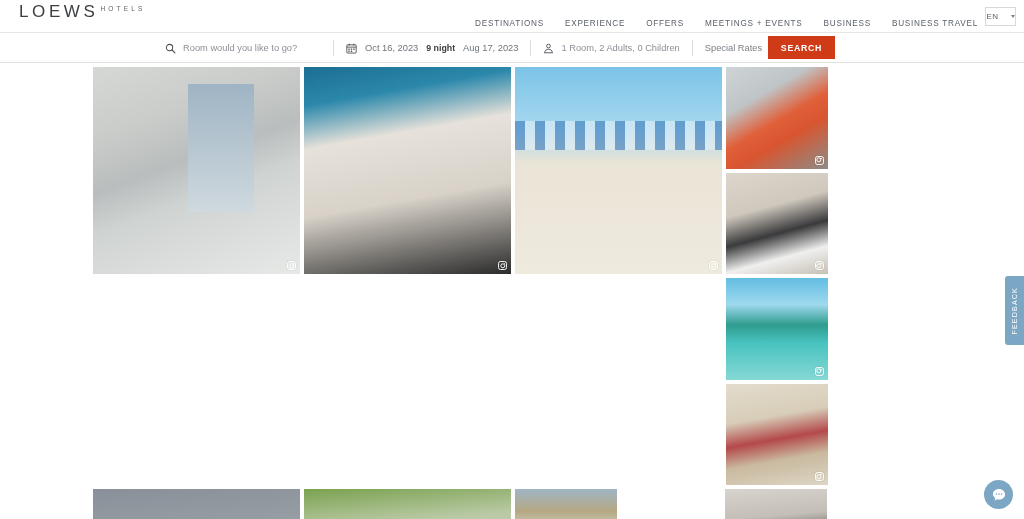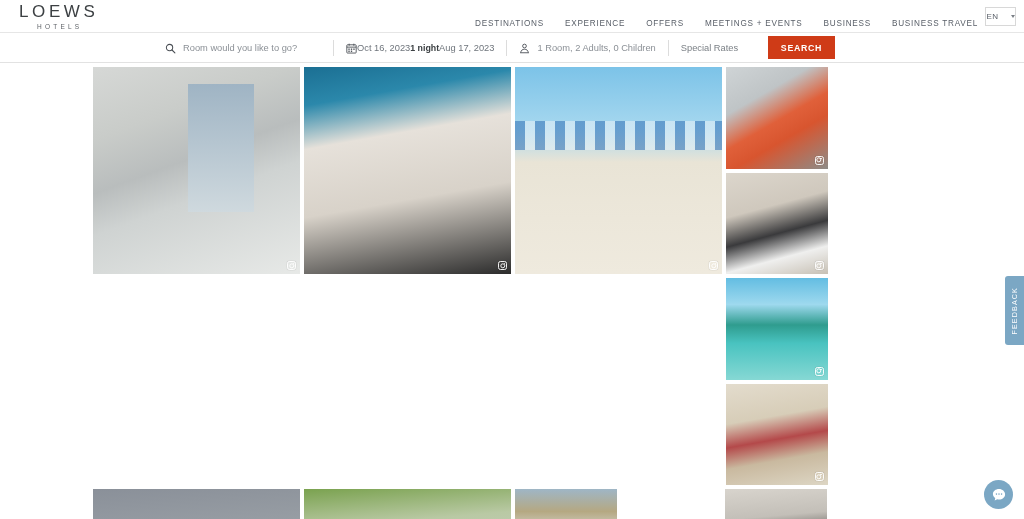--- a/index.html
+++ b/index.html
@@ -14,21 +14,21 @@
   
   .header {
     position: relative;
     height: 33px;
     background: #ffffff;
     border-bottom: 1px solid #e6e6e6;
     display: flex; align-items: center;
   }
   .logo-wrap {
     position: absolute; left: 19px; top: 3px;
-    display: flex; flex-direction: column; align-items: center;
+    display: flex; flex-direction: row; align-items: flex-start;
   }
   .logo-main {
     font-size: 17px; letter-spacing: 3.6px; color: #3c4043;
     font-weight: 400; line-height: 18px;
   }
   .logo-sub {
     font-size: 6.5px; letter-spacing: 3.2px; color: #5f6368;
     line-height: 10px; margin-top: 1px; margin-left: 2px;
   }
   .nav {
@@ -66,21 +66,21 @@
     height: 30px; display: flex; align-items: center;
   }
   .sb-field {
     display: flex; align-items: center; gap: 7px;
     height: 30px; padding: 0 12px;
     font-size: 9.3px; color: #8b9096; white-space: nowrap;
     cursor: pointer;
   }
   .sb-divider { width: 1px; height: 16px; background: #dcdcdc; flex: none; }
   .sb-dest { min-width: 180px; }
-  .sb-dates { gap: 0; }
+  .sb-dates { gap: 8px; }
   .sb-dates .night { color: #3c4043; font-weight: bold; font-size: 8.8px; }
   .sb-dates .dt { color: #6f757c; }
   .sb-rates { color: #7b8086; }
   .search-btn {
     position: absolute; right: 189px; top: 3px;
     width: 67px; height: 23px;
     background: #cf3b17; color: #ffffff;
     font-size: 8.8px; font-weight: bold; letter-spacing: 0.7px;
     display: flex; align-items: center; justify-content: center;
     border: none; cursor: pointer;
@@ -200,21 +200,21 @@
           <line x1="1.2" y1="6" x2="14.8" y2="6" stroke="#4a4f55" stroke-width="1.3"></line>
           <line x1="4.6" y1="1" x2="4.6" y2="4" stroke="#4a4f55" stroke-width="1.3"></line>
           <line x1="11.4" y1="1" x2="11.4" y2="4" stroke="#4a4f55" stroke-width="1.3"></line>
           <rect x="3.4" y="8" width="2" height="2" fill="#4a4f55"></rect>
           <rect x="7" y="8" width="2" height="2" fill="#4a4f55"></rect>
           <rect x="10.6" y="8" width="2" height="2" fill="#4a4f55"></rect>
           <rect x="3.4" y="11" width="2" height="2" fill="#4a4f55"></rect>
           <rect x="7" y="11" width="2" height="2" fill="#4a4f55"></rect>
         </svg>
         <span class="dt">Oct 16, 2023</span>
-        <span class="night">1 night</span>
+        <span class="night">9 night</span>
         <span class="dt">Aug 17, 2023</span>
       </div>
 
       <div class="sb-divider"></div>
 
       <div class="sb-field">
         <svg class="ic" width="11" height="11" viewBox="0 0 16 16">
           <circle cx="8" cy="4.4" r="2.7" fill="none" stroke="#4a4f55" stroke-width="1.3"></circle>
           <path d="M2.6 14c0-3 2.4-5 5.4-5s5.4 2 5.4 5" fill="none" stroke="#4a4f55" stroke-width="1.3"></path>
           <line x1="1.6" y1="14.2" x2="14.4" y2="14.2" stroke="#4a4f55" stroke-width="1.3"></line>

